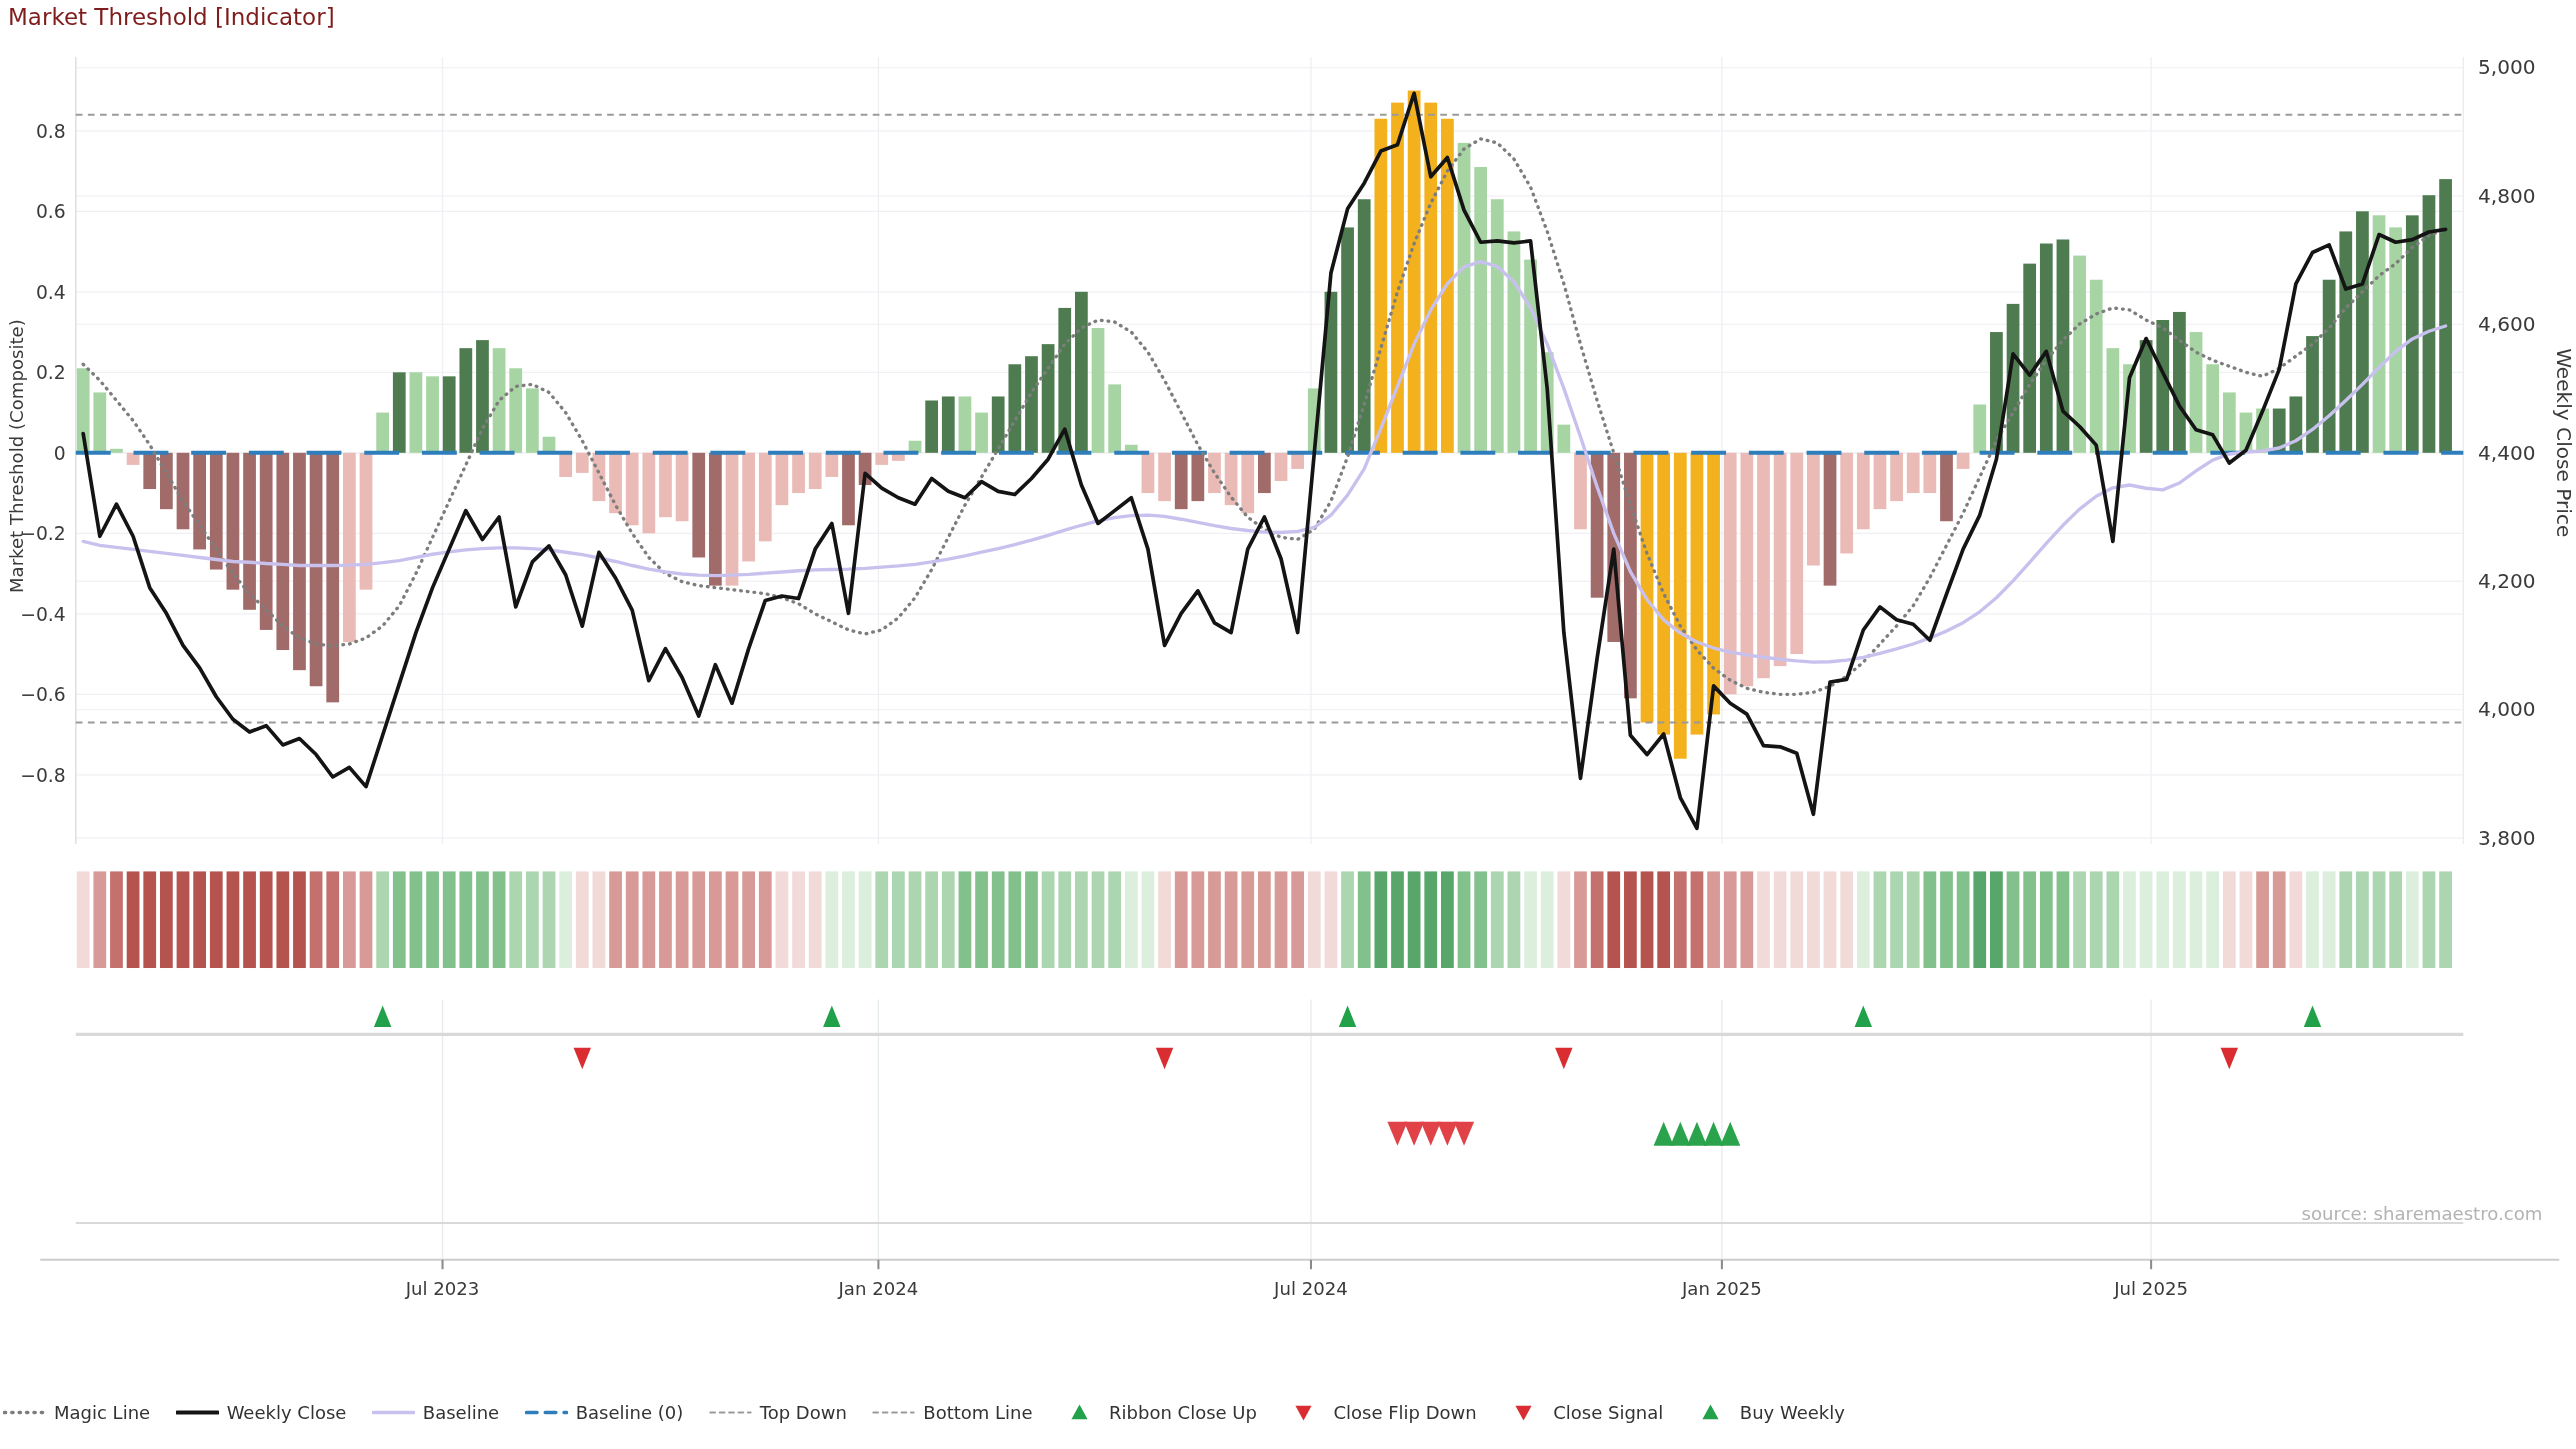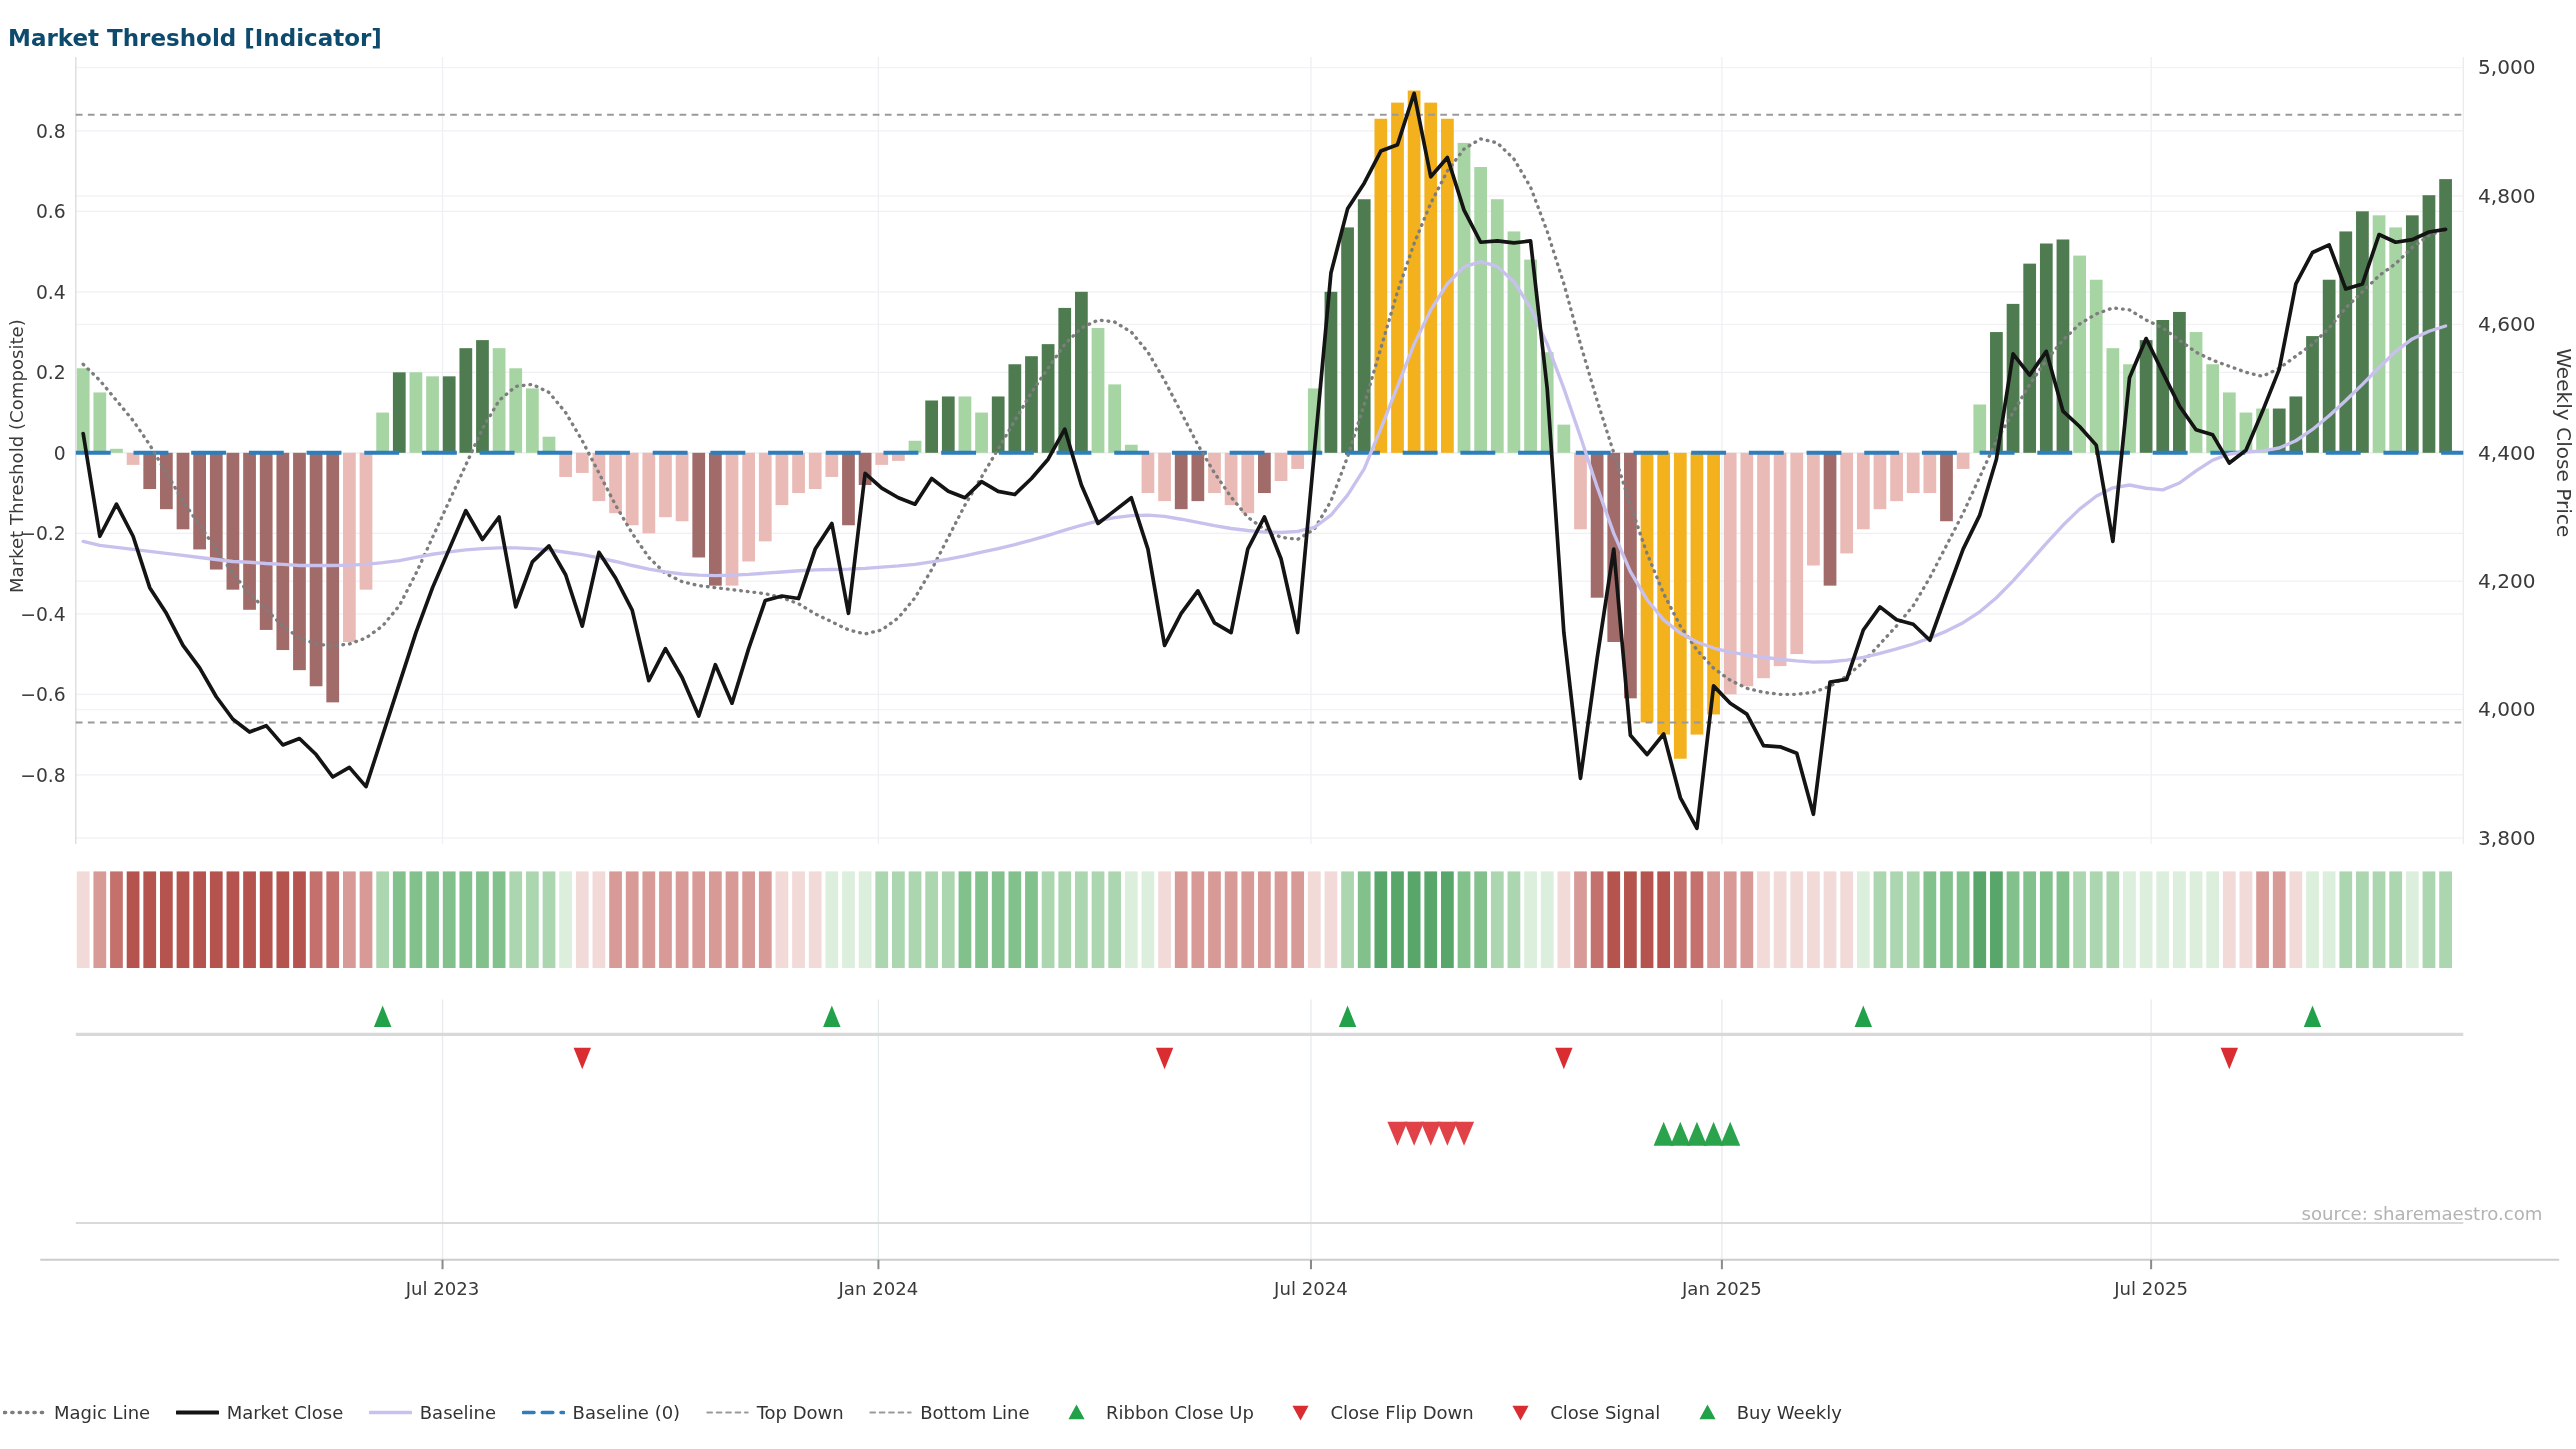--- a/index.html
+++ b/index.html
@@ -1,18 +1,18 @@
 <!DOCTYPE html>
 <html style="font-size:10.7px"><head>
 <meta charset="utf-8">
 <style>
   html,body{margin:0;padding:0;background:#ffffff;}
   body{width:2576px;height:1449px;position:relative;overflow:hidden;
        font-family:"DejaVu Sans","Liberation Sans",sans-serif;color:#262626;}
-  #title{position:absolute;left:8px;top:4px;font-size:23px;font-weight:700;color:#0c4a6e;margin-top:21px;}
+  #title{position:absolute;left:8px;top:4px;font-size:23px;font-weight:400;color:#7f1d1d;}
   #chart-wrap{position:absolute;left:0;top:0;width:2576px;height:1449px;}
   #legend{position:absolute;left:3px;top:1401px;width:2576px;display:flex;
           justify-content:flex-start;align-items:center;gap:25.5px;font-size:18px;color:#333;}
   .lg-item{display:flex;align-items:center;gap:8px;white-space:nowrap;}
   svg text{font-family:"DejaVu Sans","Liberation Sans",sans-serif;}
 </style>
 </head>
 <body>
 
 <div id="title">Market Threshold [Indicator]</div>
@@ -405,21 +405,21 @@
     <span class="lg-item">
       <svg width="43" height="23" viewBox="0 0 64 34">
         <line x1="2" x2="62" y1="17" y2="17" stroke="#7d7d7d" stroke-width="5" stroke-linecap="round" stroke-dasharray="2 9"></line>
       </svg>
       <span>Magic Line</span>
     </span>
     <span class="lg-item">
       <svg width="43" height="23" viewBox="0 0 64 34">
         <line x1="2" x2="62" y1="17" y2="17" stroke="#141414" stroke-width="6" stroke-linecap="round"></line>
       </svg>
-      <span>Market Close</span>
+      <span>Weekly Close</span>
     </span>
     <span class="lg-item">
       <svg width="43" height="23" viewBox="0 0 64 34">
         <line x1="2" x2="62" y1="17" y2="17" stroke="#c8c1ee" stroke-width="5" stroke-linecap="round"></line>
       </svg>
       <span>Baseline</span>
     </span>
     <span class="lg-item">
       <svg width="43" height="23" viewBox="0 0 64 34">
         <line x1="2" x2="62" y1="17" y2="17" stroke="#2e7ebc" stroke-width="5" stroke-linecap="round" stroke-dasharray="16 12"></line>

